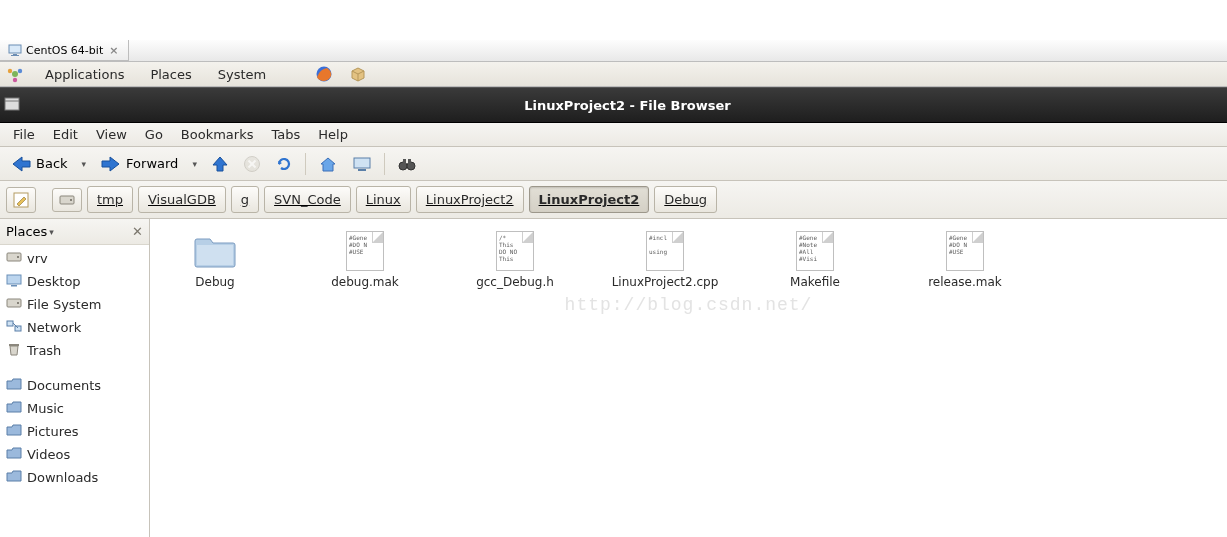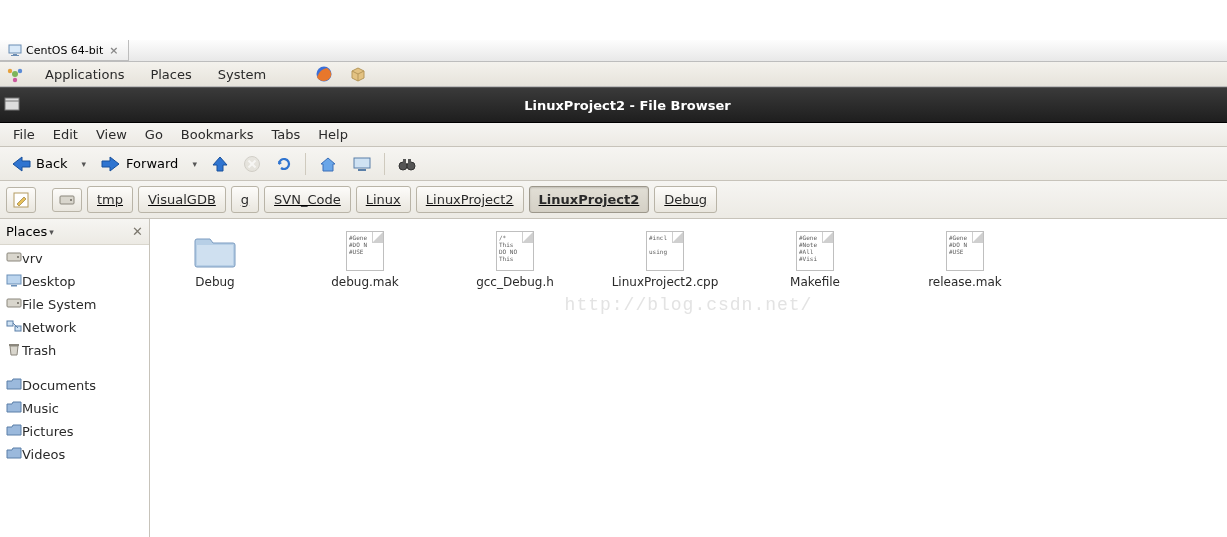--- a/index.html
+++ b/index.html
@@ -39,21 +39,21 @@
 
 
 .main { display: flex; height: calc(537px - 22px - 25px - 24px - 25px - 34px - 38px); }
 
 
 .sidebar { width: 150px; background: #fff; border-right: 1px solid #c7c3ba; display: flex; flex-direction: column; }
 .sidebar-header { height: 26px; border-bottom: 1px solid #d9d6cd; background: linear-gradient(#f6f5f2,#eceae4); display: flex; align-items: center; padding: 0 6px; font-size: 13px; justify-content: space-between; }
 .sidebar-header-left { display: flex; align-items: center; gap: 2px; cursor: pointer; }
 .sidebar-close { color: #7a766c; font-size: 13px; cursor: pointer; }
 .sidebar-list { flex: 1; overflow: auto; padding-top: 2px; }
-.side-item { display: flex; align-items: center; padding: 3px 6px; font-size: 13px; cursor: pointer; color: #2a2a2a; }
+.side-item { display: flex; align-items: center; gap: 5px; padding: 3px 6px; font-size: 13px; cursor: pointer; color: #2a2a2a; }
 .side-group-gap { height: 12px; }
 
 
 .icon-view { flex: 1; background: #fff; padding: 12px 20px; display: flex; flex-wrap: wrap; gap: 0 60px; align-content: flex-start; position: relative; }
 .file-item { width: 90px; display: flex; flex-direction: column; align-items: center; gap: 4px; cursor: pointer; }
 .file-label { font-size: 12px; text-align: center; color: #2a2a2a; white-space: nowrap; }
 .file-icon { width: 48px; height: 40px; display: flex; align-items: center; justify-content: center; position: relative; }
 .watermark { position: absolute; top: 76px; left: 0; right: 0; text-align: center; font-family: "Courier New", monospace; font-size: 18px; color: #e3e3e3; pointer-events: none; letter-spacing: 1px; }
 
 
@@ -287,20 +287,26 @@
               <path d="M1 4 L6 4 L7 2 L15 2 L15 12 L1 12 Z" fill="#9bb9dc" stroke="#5a7fa8"></path>
             </svg></span>
           <span>Pictures</span>
         </div>
         <div class="side-item">
           <span><svg width="16" height="14">
               <path d="M1 4 L6 4 L7 2 L15 2 L15 12 L1 12 Z" fill="#9bb9dc" stroke="#5a7fa8"></path>
             </svg></span>
           <span>Videos</span>
         </div>
+        <div class="side-item">
+          <span><svg width="16" height="14">
+              <path d="M1 4 L6 4 L7 2 L15 2 L15 12 L1 12 Z" fill="#9bb9dc" stroke="#5a7fa8"></path>
+            </svg></span>
+          <span>Downloads</span>
+        </div>
       </div>
   </div>
 
   <div class="icon-view" id="icon-view">
     <div class="watermark">http://blog.csdn.net/</div>
   <div class="file-item">
         <div class="file-icon">
           <svg class="folder-svg" viewBox="0 0 48 40">
             <path d="M4 12 L4 34 Q4 36 6 36 L42 36 Q44 36 44 34 L44 14 Q44 12 42 12 L22 12 L19 8 L6 8 Q4 8 4 10 Z" fill="#b7cfe6" stroke="#7a9bc0" stroke-width="1"></path>
             <path d="M6 14 L42 14 L42 34 L6 34 Z" fill="#cfe0f0"></path>

